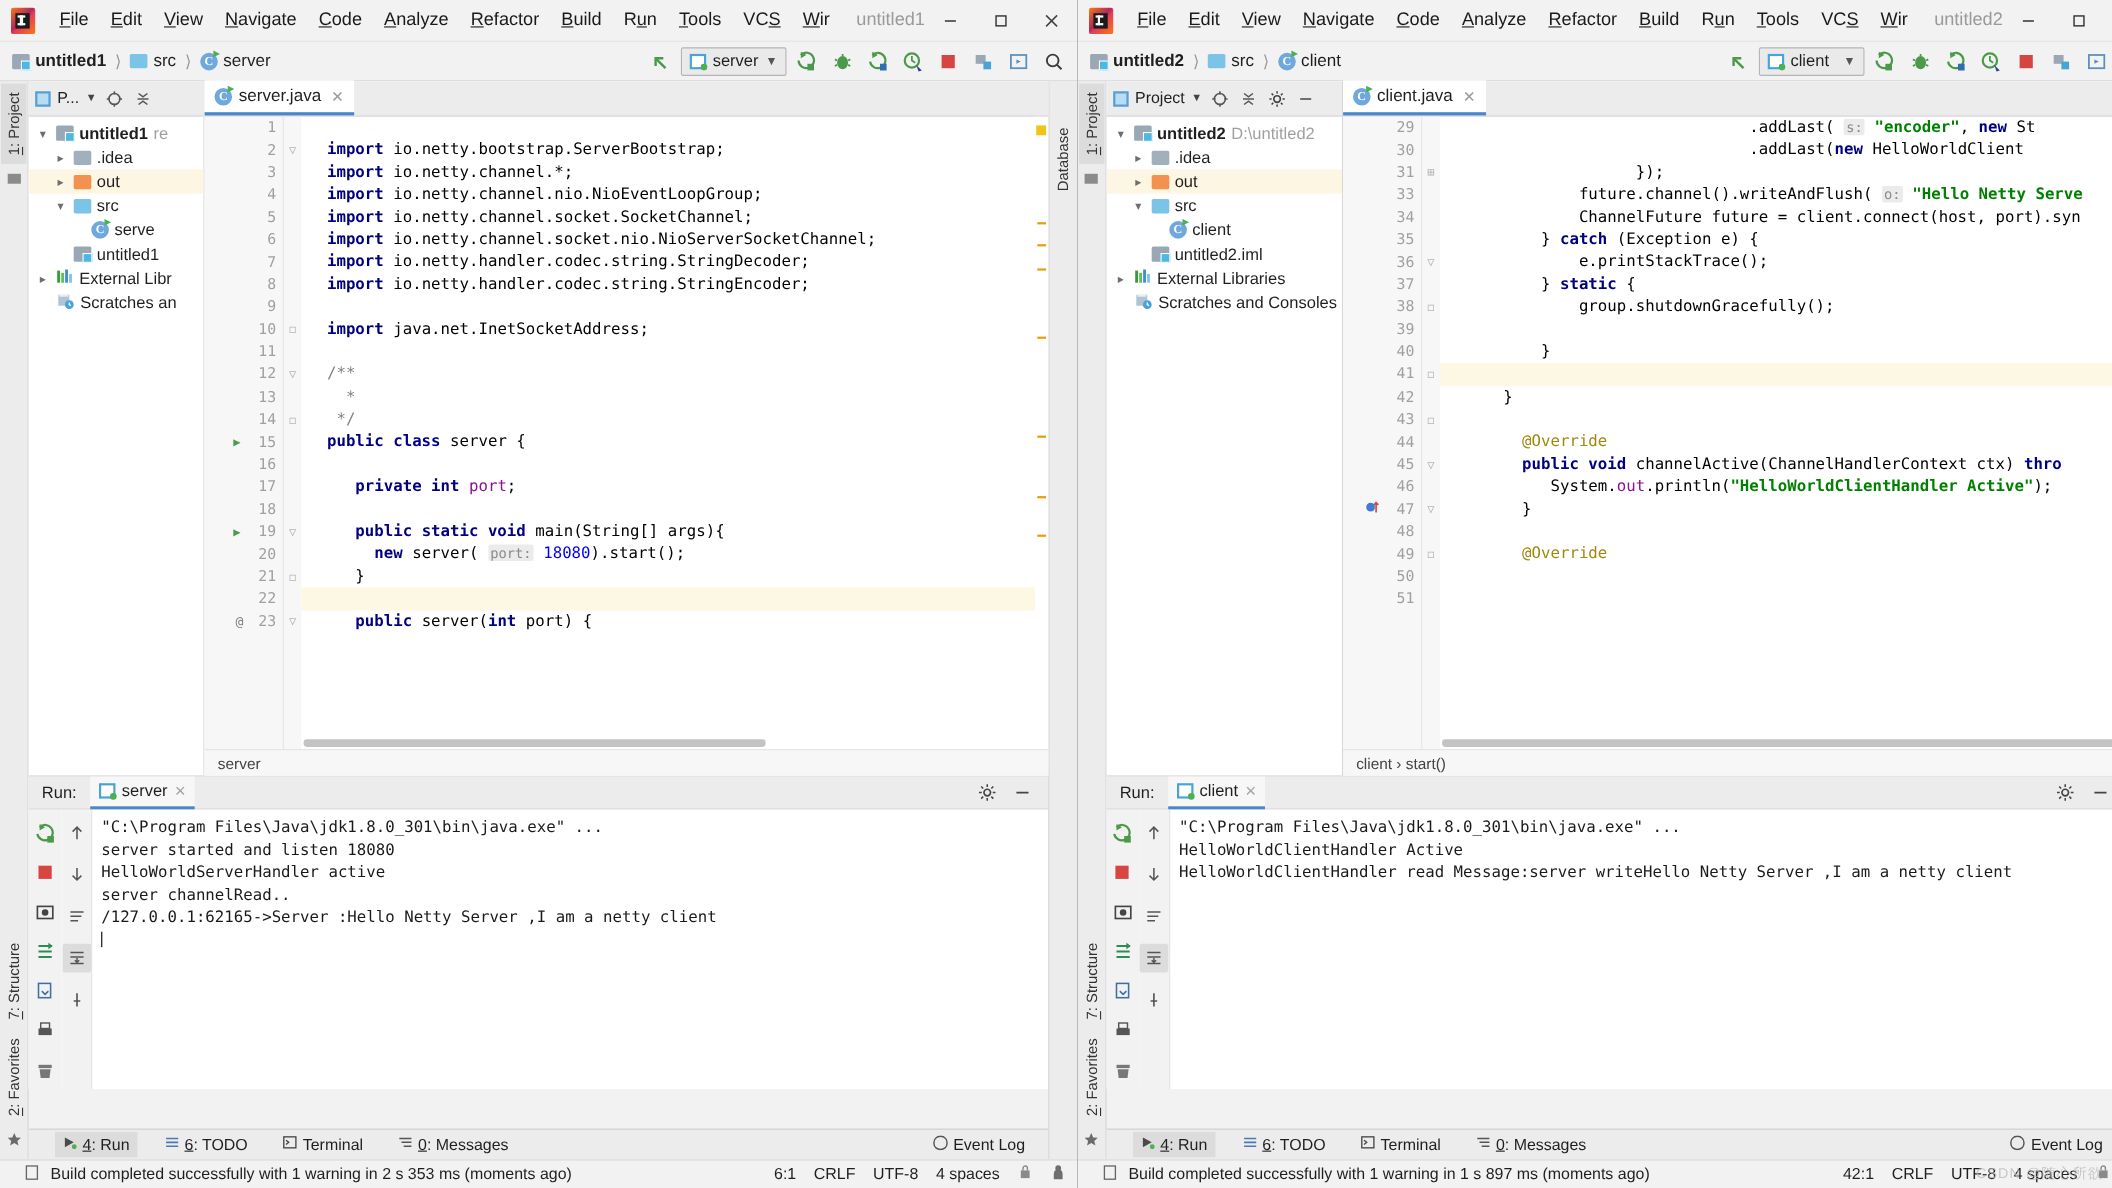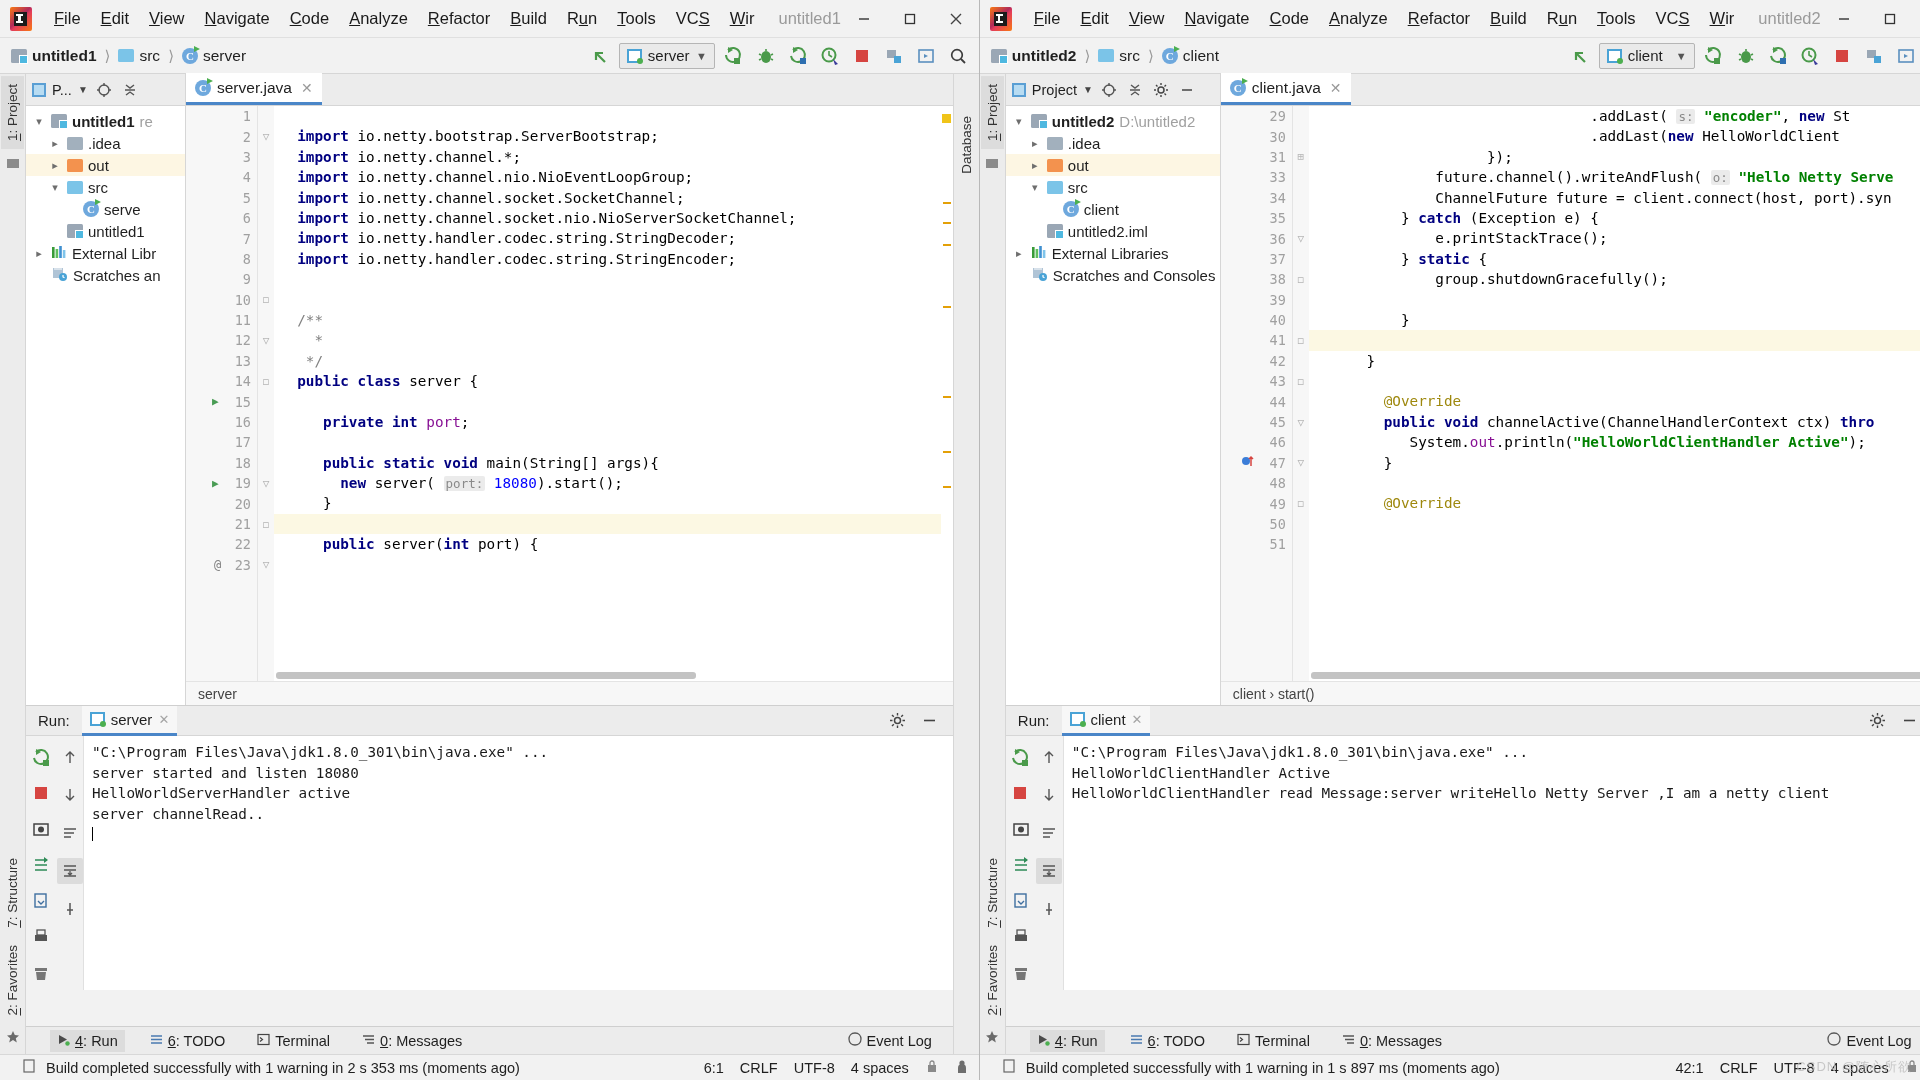--- a/index.html
+++ b/index.html
@@ -559,20 +559,21 @@
               <div class="codelines">
                   <div class="cline "></div>
                   <div class="cline ">  <span class="kw">import </span><span class="pln">io.netty.bootstrap.ServerBootstrap;</span></div>
                   <div class="cline ">  <span class="kw">import </span><span class="pln">io.netty.channel.*;</span></div>
                   <div class="cline ">  <span class="kw">import </span><span class="pln">io.netty.channel.nio.NioEventLoopGroup;</span></div>
                   <div class="cline ">  <span class="kw">import </span><span class="pln">io.netty.channel.socket.SocketChannel;</span></div>
                   <div class="cline ">  <span class="kw">import </span><span class="pln">io.netty.channel.socket.nio.NioServerSocketChannel;</span></div>
                   <div class="cline ">  <span class="kw">import </span><span class="pln">io.netty.handler.codec.string.StringDecoder;</span></div>
                   <div class="cline ">  <span class="kw">import </span><span class="pln">io.netty.handler.codec.string.StringEncoder;</span></div>
                   <div class="cline "></div>
+                  <div class="cline ">  <span class="kw">import </span><span class="pln">java.net.InetSocketAddress;</span></div>
                   <div class="cline "></div>
                   <div class="cline ">  <span class="cmt">/**</span></div>
                   <div class="cline ">   <span class="cmt"> *</span></div>
                   <div class="cline ">  <span class="cmt"> */</span></div>
                   <div class="cline ">  <span class="kw">public class </span><span class="pln">server {</span></div>
                   <div class="cline "></div>
                   <div class="cline ">     <span class="kw">private int </span><span class="fld">port</span><span class="pln">;</span></div>
                   <div class="cline "></div>
                   <div class="cline ">     <span class="kw">public static void </span><span class="pln">main(String[] args){</span></div>
                   <div class="cline ">       <span class="kw">new </span><span class="pln">server( </span><span class="hint">port:</span><span class="pln"> </span><span class="num">18080</span><span class="pln">).start();</span></div>
@@ -695,20 +696,21 @@
                   <svg width="16" height="16" viewBox="0 0 16 16">
                     <path d="M8 2 L8 9 M5 9 L11 9 M8 9 L8 14" stroke="#555" stroke-width="1.5" fill="none"></path>
                   </svg>
                 </span>
               </div>
             <div class="console">
                 <div class="conline"><span class="cmdline">"C:\Program Files\Java\jdk1.8.0_301\bin\java.exe" ...</span></div>
                 <div class="conline">server started and listen 18080</div>
                 <div class="conline">HelloWorldServerHandler active</div>
                 <div class="conline">server channelRead..</div>
+                <div class="conline">/127.0.0.1:62165-&gt;Server :Hello Netty Server ,I am a netty client</div>
                 <div class="conline"><span class="caret"></span></div>
               </div>
           </div>
         </div>
 
         <div class="toolwin-bar">
           <div class="twb active">
               <span><svg width="13" height="13" viewBox="0 0 13 13">
                   <path d="M2 2 L2 11 L10 6.5 Z" fill="#4a4a4a"></path>
                   <circle cx="10.5" cy="10.5" r="2.2" fill="#4caf50"></circle>

